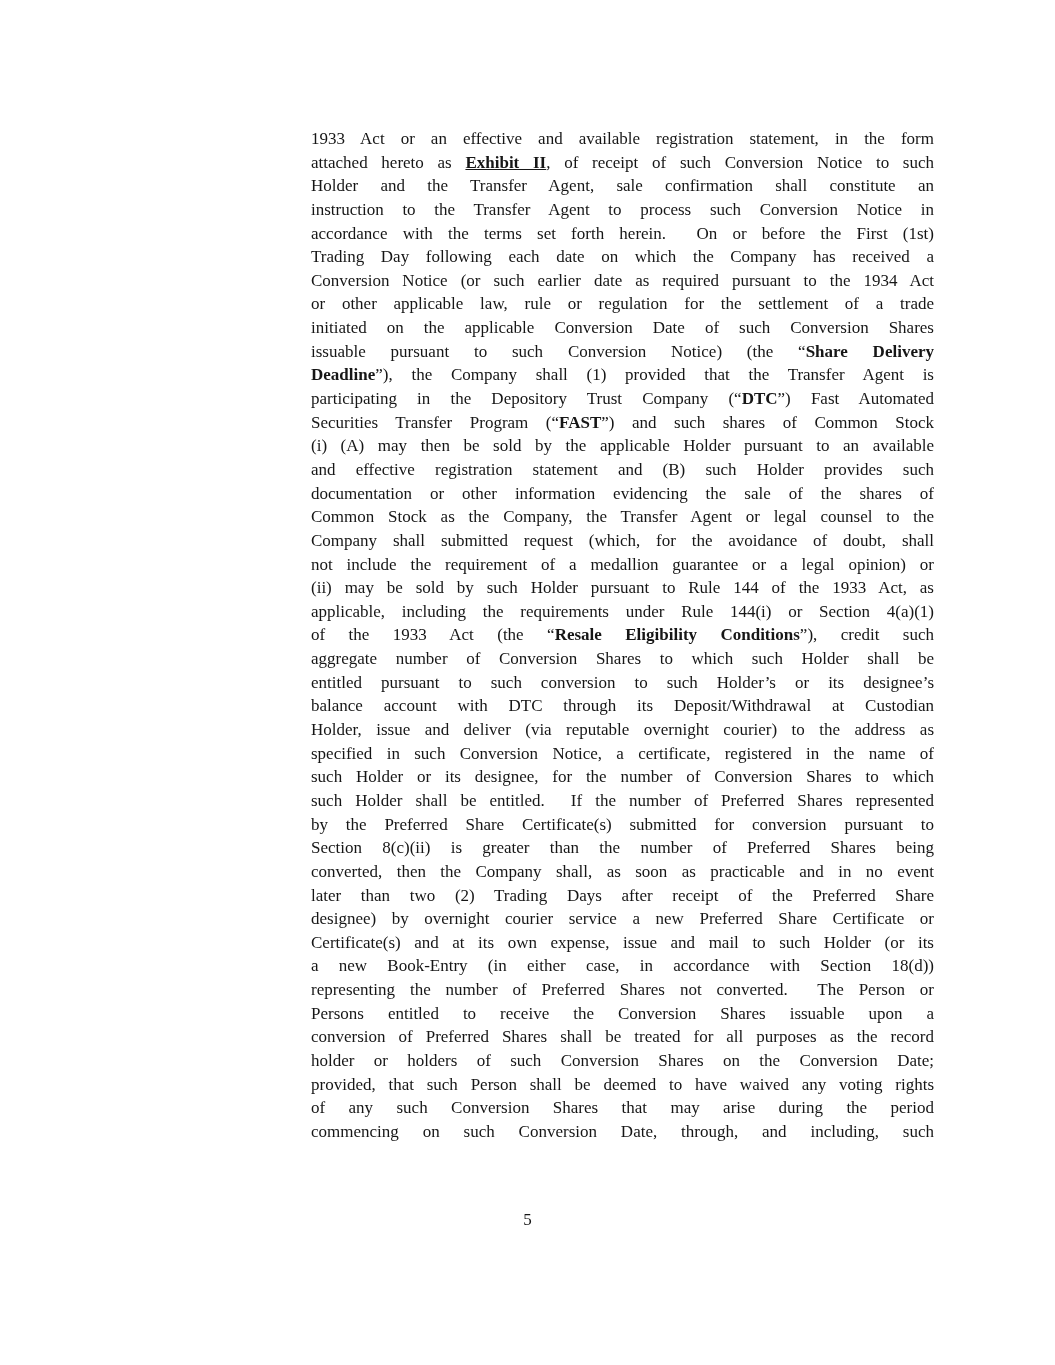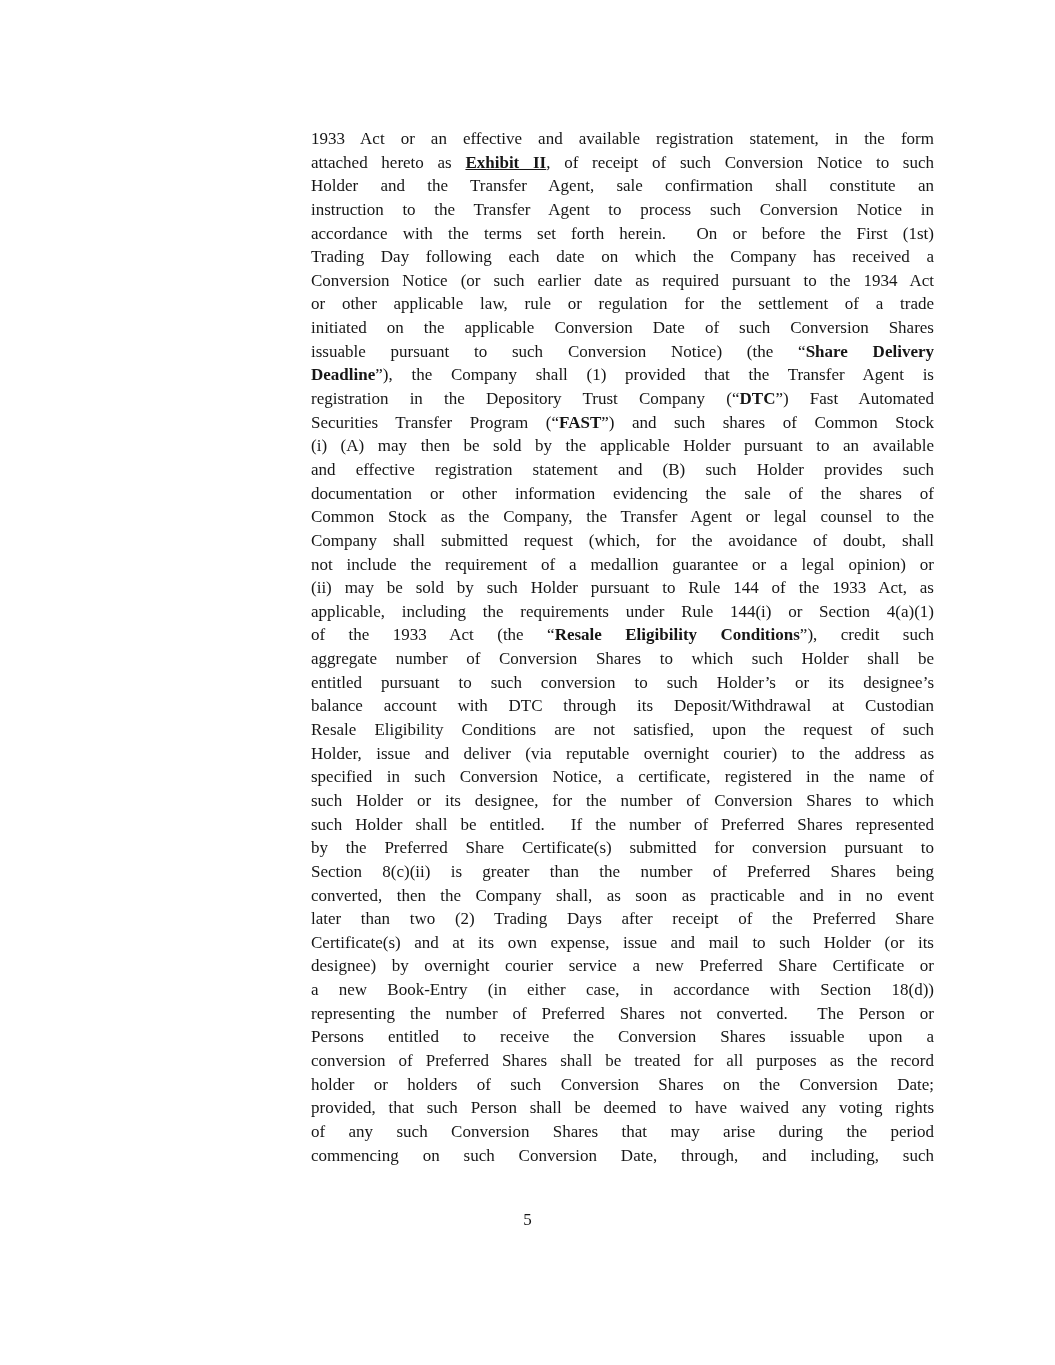--- a/index.html
+++ b/index.html
@@ -47,45 +47,44 @@
       <div class="line"><span>attached hereto as </span><span class="b u">Exhibit II</span><span>, of receipt of such Conversion Notice to such</span></div>
       <div class="line"><span>Holder and the Transfer Agent, sale confirmation shall constitute an</span></div>
       <div class="line"><span>instruction to the Transfer Agent to process such Conversion Notice in</span></div>
       <div class="line"><span>accordance with the terms set forth herein.&nbsp; On or before the First (1st)</span></div>
       <div class="line"><span>Trading Day following each date on which the Company has received a</span></div>
       <div class="line"><span>Conversion Notice (or such earlier date as required pursuant to the 1934 Act</span></div>
       <div class="line"><span>or other applicable law, rule or regulation for the settlement of a trade</span></div>
       <div class="line"><span>initiated on the applicable Conversion Date of such Conversion Shares</span></div>
       <div class="line"><span>issuable pursuant to such Conversion Notice) (the “</span><span class="b">Share Delivery</span></div>
       <div class="line"><span class="b">Deadline</span><span>”), the Company shall (1) provided that the Transfer Agent is</span></div>
-      <div class="line"><span>registration in the Depository Trust Company (“</span><span class="b">DTC</span><span>”) Fast Automated</span></div>
+      <div class="line"><span>participating in the Depository Trust Company (“</span><span class="b">DTC</span><span>”) Fast Automated</span></div>
       <div class="line"><span>Securities Transfer Program (“</span><span class="b">FAST</span><span>”) and such shares of Common Stock</span></div>
       <div class="line"><span>(i) (A) may then be sold by the applicable Holder pursuant to an available</span></div>
       <div class="line"><span>and effective registration statement and (B) such Holder provides such</span></div>
       <div class="line"><span>documentation or other information evidencing the sale of the shares of</span></div>
       <div class="line"><span>Common Stock as the Company, the Transfer Agent or legal counsel to the</span></div>
       <div class="line"><span>Company shall submitted request (which, for the avoidance of doubt, shall</span></div>
       <div class="line"><span>not include the requirement of a medallion guarantee or a legal opinion) or</span></div>
       <div class="line"><span>(ii) may be sold by such Holder pursuant to Rule 144 of the 1933 Act, as</span></div>
       <div class="line"><span>applicable, including the requirements under Rule 144(i) or Section 4(a)(1)</span></div>
       <div class="line"><span>of the 1933 Act (the “</span><span class="b">Resale Eligibility Conditions</span><span>”), credit such</span></div>
       <div class="line"><span>aggregate number of Conversion Shares to which such Holder shall be</span></div>
       <div class="line"><span>entitled pursuant to such conversion to such Holder’s or its designee’s</span></div>
       <div class="line"><span>balance account with DTC through its Deposit/Withdrawal at Custodian</span></div>
-      <div class="line"><span>Resale Eligibility Conditions are not satisfied, upon the request of such</span></div>
       <div class="line"><span>Holder, issue and deliver (via reputable overnight courier) to the address as</span></div>
       <div class="line"><span>specified in such Conversion Notice, a certificate, registered in the name of</span></div>
       <div class="line"><span>such Holder or its designee, for the number of Conversion Shares to which</span></div>
       <div class="line"><span>such Holder shall be entitled.&nbsp; If the number of Preferred Shares represented</span></div>
       <div class="line"><span>by the Preferred Share Certificate(s) submitted for conversion pursuant to</span></div>
       <div class="line"><span>Section 8(c)(ii) is greater than the number of Preferred Shares being</span></div>
       <div class="line"><span>converted, then the Company shall, as soon as practicable and in no event</span></div>
       <div class="line"><span>later than two (2) Trading Days after receipt of the Preferred Share</span></div>
+      <div class="line"><span>designee) by overnight courier service a new Preferred Share Certificate or</span></div>
       <div class="line"><span>Certificate(s) and at its own expense, issue and mail to such Holder (or its</span></div>
-      <div class="line"><span>designee) by overnight courier service a new Preferred Share Certificate or</span></div>
       <div class="line"><span>a new Book-Entry (in either case, in accordance with Section 18(d))</span></div>
       <div class="line"><span>representing the number of Preferred Shares not converted.&nbsp; The Person or</span></div>
       <div class="line"><span>Persons entitled to receive the Conversion Shares issuable upon a</span></div>
       <div class="line"><span>conversion of Preferred Shares shall be treated for all purposes as the record</span></div>
       <div class="line"><span>holder or holders of such Conversion Shares on the Conversion Date;</span></div>
       <div class="line"><span>provided, that such Person shall be deemed to have waived any voting rights</span></div>
       <div class="line"><span>of any such Conversion Shares that may arise during the period</span></div>
       <div class="line"><span>commencing on such Conversion Date, through, and including, such</span></div>
     </div>
   <div class="page-number">5</div>

